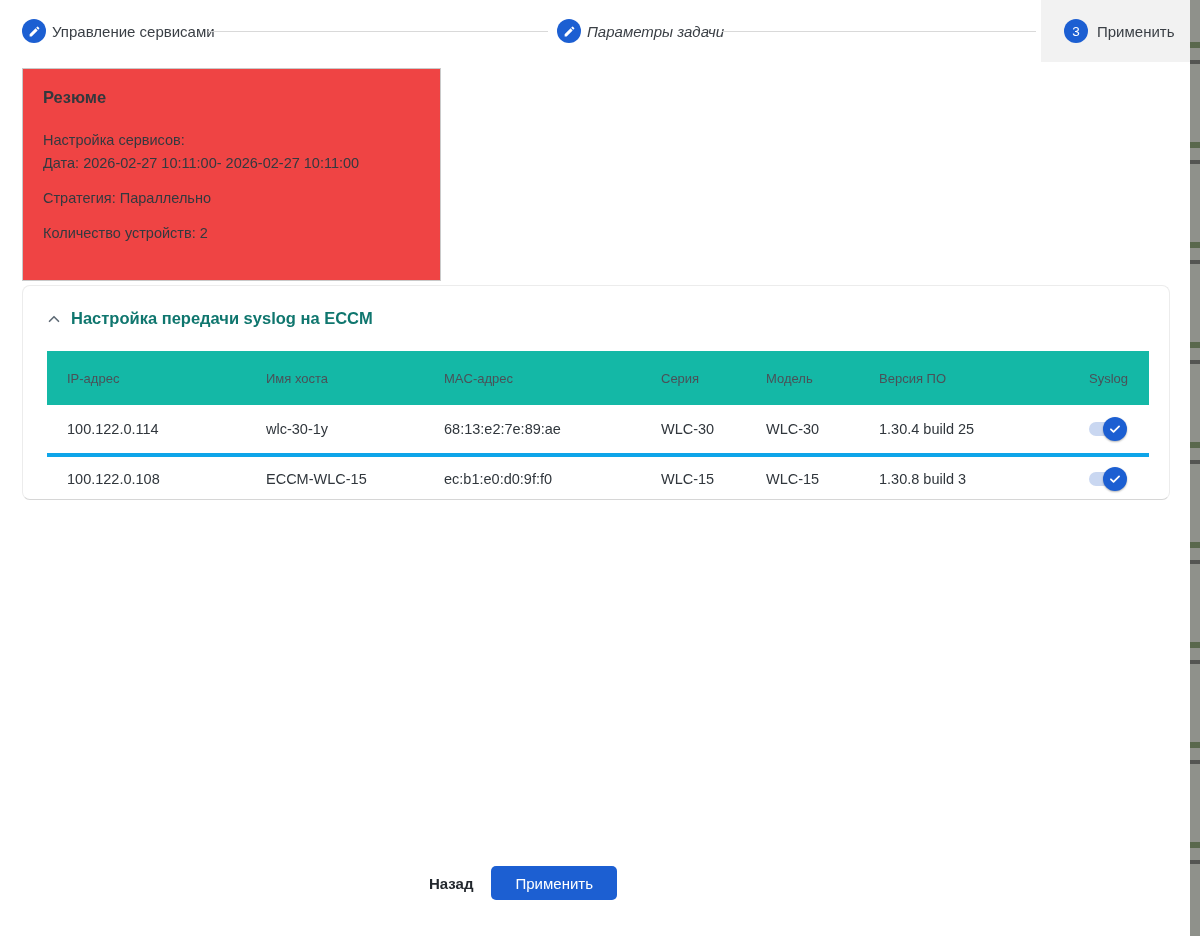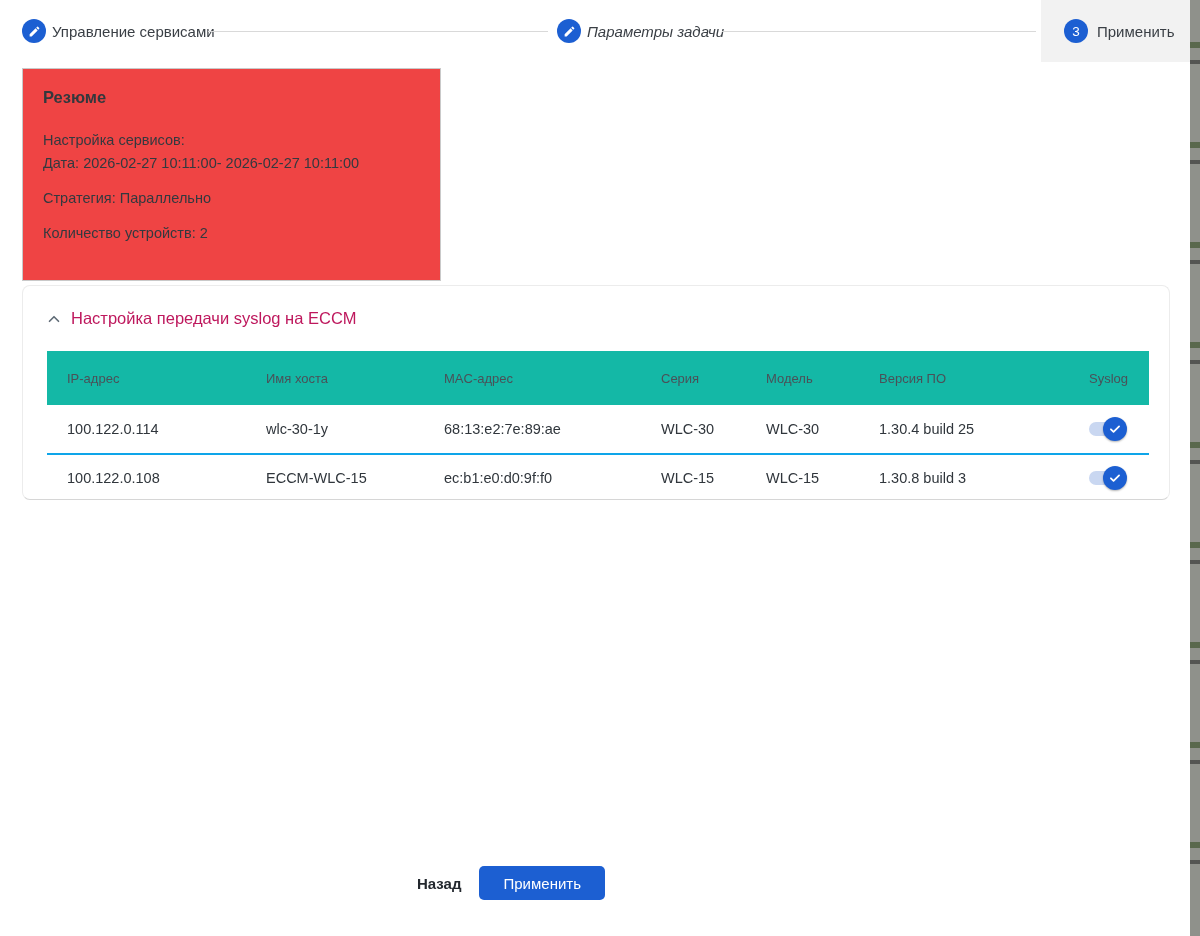--- a/index.html
+++ b/index.html
@@ -59,54 +59,54 @@
     border: 1px solid #ececec; border-bottom-color: #d6d6d6;
     border-radius: 8px;
   }
   .section-head {
     height: 65px; display: flex; align-items: center; padding-left: 22px;
   }
   .collapse-btn {
     background: none; border: none; padding: 0; width: 18px; height: 18px;
     display: flex; align-items: center; justify-content: center; cursor: pointer;
   }
-  .section-title { font-size: 16.5px; font-weight: 400; color: #be185d; margin: 0 0 0 8px; }
+  .section-title { font-size: 16.5px; font-weight: 700; color: #0f766e; margin: 0 0 0 8px; }
 
   .table { margin: 0 20px 0 24px; }
   .thead, .trow {
     display: grid;
     grid-template-columns: 199px 178px 217px 105px 113px 210px 1fr;
     align-items: center;
   }
   .thead {
     height: 54px; background: #14b8a6;
     font-size: 13px; color: #4a5158;
   }
   .thead > div, .trow > div { padding-left: 20px; white-space: nowrap; }
   .th-syslog { text-align: right; padding-right: 24px; }
   .trow { height: 48px; font-size: 14.5px; color: #30363c; }
-  .trow + .trow { border-top: 2px solid #0ea5e9; }
+  .trow + .trow { border-top: 4px solid #0ea5e9; }
   .cell-syslog { display: flex; justify-content: flex-end; padding-right: 24px; }
 
   
   .switch { position: relative; width: 38px; height: 24px; display: inline-block; cursor: pointer; }
   .switch .track {
     position: absolute; left: 0; top: 5px; width: 34px; height: 14px;
     border-radius: 7px; background: #c9d7f1;
   }
   .switch .thumb {
     position: absolute; right: 0; top: 0; width: 24px; height: 24px;
     border-radius: 50%; background: #1c5fd2;
     display: flex; align-items: center; justify-content: center;
     box-shadow: 0 1px 2px rgba(0,0,0,0.3);
   }
 
   
   .actions {
-    position: absolute; left: 0; top: 866px; width: 1016px;
+    position: absolute; left: 12px; top: 866px; width: 1016px;
     display: flex; justify-content: center; align-items: center; gap: 12px;
   }
   .btn-back {
     background: none; border: none; cursor: pointer;
     font-family: inherit; font-size: 15px; font-weight: 600; color: #23282e;
     padding: 8px 6px;
   }
   .btn-apply {
     background: #1c5fd2; border: none; border-radius: 5px; cursor: pointer;
     font-family: inherit; font-size: 15px; font-weight: 500; color: #ffffff;

